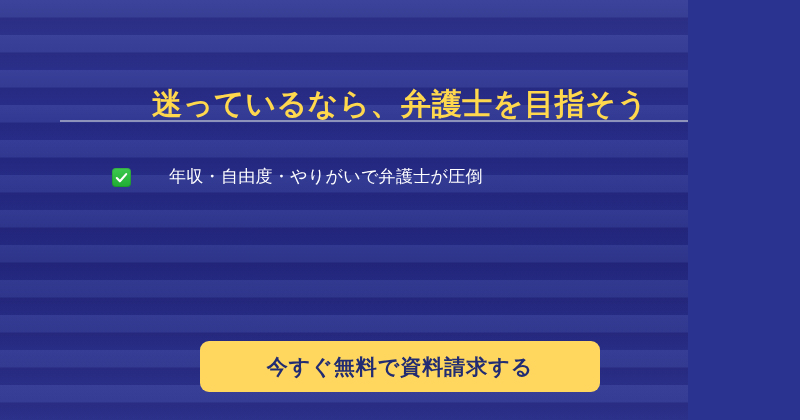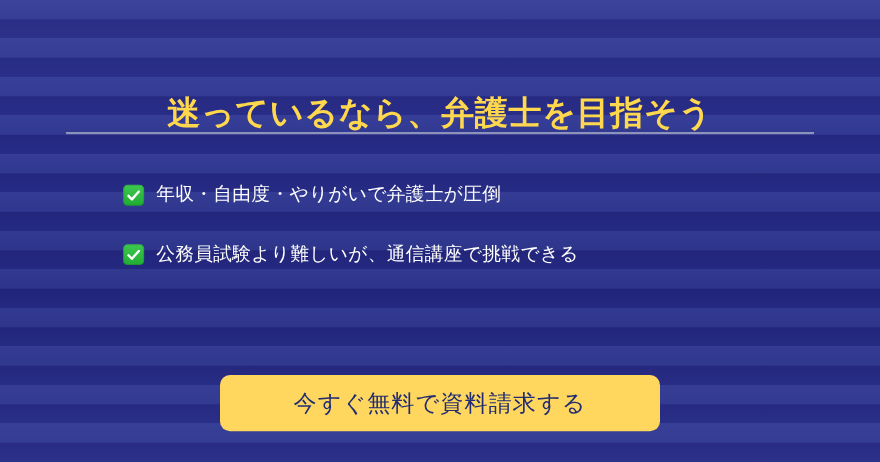--- a/index.html
+++ b/index.html
@@ -9,21 +9,21 @@
   body {
     width: 800px;
     height: 420px;
     overflow: hidden;
     font-family: "Liberation Sans", "DejaVu Sans", sans-serif;
     background: #2b3390;
   }
 
   #cta-banner {
     position: relative;
-    width: 800px;
+    width: 688px;
     height: 420px;
     overflow: hidden;
     background-color: #6d28d9;
   }
 
   
   #banner-background {
     position: absolute;
     inset: 0;
     background-image: repeating-linear-gradient(
@@ -81,20 +81,21 @@
     position: absolute;
     top: 157px;
     left: 112px;
     width: 620px;
   }
   .benefit-item {
     display: flex;
     align-items: center;
     height: 40px;
     margin-bottom: 14px;
+    gap: 27px;
   }
   .benefit-check-icon {
     flex: 0 0 auto;
     width: 19px;
     height: 19px;
     border-radius: 4px;
     background: linear-gradient(to bottom, #3ec84f 0%, #20ad33 100%);
     box-shadow: inset 0 0 0 1px rgba(0,0,0,0.12);
     position: relative;
     margin-right: 11px;
@@ -121,21 +122,21 @@
     top: 341px;
     left: 200px;
     width: 400px;
     height: 51px;
     border: none;
     border-radius: 9px;
     background-color: #ffd75e;
     color: #212c72;
     font-family: "Liberation Sans", "DejaVu Sans", sans-serif;
     font-size: 21px;
-    font-weight: normal;
+    font-weight: bold;
     letter-spacing: 1px;
     cursor: pointer;
     padding: 0;
     display: flex;
     align-items: center;
     justify-content: center;
     white-space: nowrap;
   }
 </style>
 </head>
@@ -156,28 +157,20 @@
 
       <li class="benefit-item">
         <span class="benefit-check-icon">
           <svg viewBox="0 0 16 16" aria-hidden="true">
             <path d="M3 8.6 L6.3 12 L13 4.4" fill="none" stroke="#ffffff" stroke-width="2.3" stroke-linecap="round" stroke-linejoin="round"></path>
           </svg>
         </span>
         <span class="benefit-text">年収・自由度・やりがいで弁護士が圧倒</span>
       </li>
 
-      <li class="benefit-item">
-        <span class="benefit-check-icon">
-          <svg viewBox="0 0 16 16" aria-hidden="true">
-            <path d="M3 8.6 L6.3 12 L13 4.4" fill="none" stroke="#ffffff" stroke-width="2.3" stroke-linecap="round" stroke-linejoin="round"></path>
-          </svg>
-        </span>
-        <span class="benefit-text">公務員試験より難しいが、通信講座で挑戦できる</span>
-      </li>
 
 
     </ul>
 
     <button id="cta-button">今すぐ無料で資料請求する</button>
 
   </div>
 </div>
 
 </body></html>

